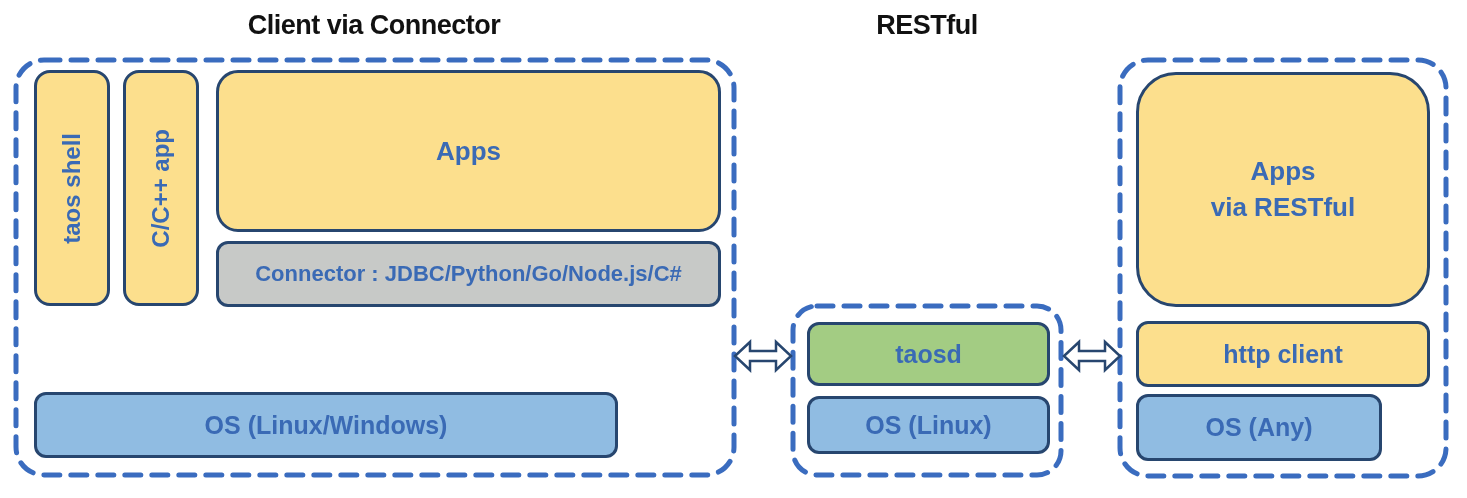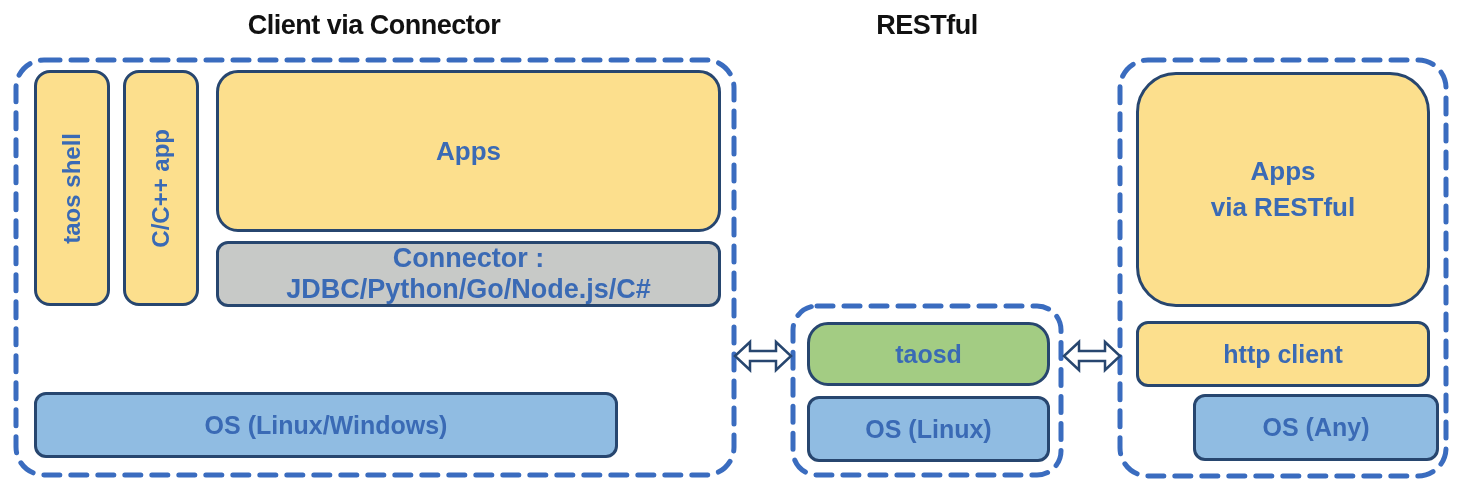--- a/index.html
+++ b/index.html
@@ -57,46 +57,46 @@
 
   <div class="box yellow vbox" style="left:34px; top:70px; width:76px; height:236px;">
     <span class="vlabel">taos shell</span>
   </div>
   <div class="box yellow vbox" style="left:123px; top:70px; width:76px; height:236px;">
     <span class="vlabel">C/C++ app</span>
   </div>
   <div class="box yellow" style="left:216px; top:70px; width:505px; height:162px; border-radius:22px; font-size:26px;">
     <span>Apps</span>
   </div>
-  <div class="box gray" style="left:216px; top:241px; width:505px; height:66px; font-size:27px;">
+  <div class="box gray" style="left:216px; top:241px; width:505px; height:66px; font-size:22px;">
     <span>Connector : JDBC/Python/Go/Node.js/C#</span>
   </div>
   <div class="box blue" style="left:34px; top:392px; width:584px; height:66px;">
     <span>OS (Linux/Windows)</span>
   </div>
 
   <svg class="arrow" style="left:733px; top:334px;" width="60" height="44" viewBox="0 0 60 44">
     <polygon points="2,22 17,8 17,17 43,17 43,8 58,22 43,36 43,27 17,27 17,36"></polygon>
   </svg>
 
-  <div class="box green" style="left:807px; top:322px; width:243px; height:64px;border-radius:21px;">
+  <div class="box green" style="left:807px; top:322px; width:243px; height:64px;">
     <span>taosd</span>
   </div>
-  <div class="box blue" style="left:807px; top:396px; width:243px; height:66px;text-align:center;">
+  <div class="box blue" style="left:807px; top:396px; width:243px; height:58px;text-align:center;">
     <span>OS (Linux)</span>
   </div>
 
   <svg class="arrow" style="left:1062px; top:334px;" width="60" height="44" viewBox="0 0 60 44">
     <polygon points="2,22 17,8 17,17 43,17 43,8 58,22 43,36 43,27 17,27 17,36"></polygon>
   </svg>
 
   <div class="box yellow multiline" style="left:1136px; top:72px; width:294px; height:235px; border-radius:40px; font-size:26px;">
     <span class="multiline">Apps
 via RESTful</span>
   </div>
   <div class="box yellow" style="left:1136px; top:321px; width:294px; height:66px;">
     <span>http client</span>
   </div>
-  <div class="box blue" style="left:1193px; top:394px; width:246px; height:67px;justify-content:center;">
+  <div class="box blue" style="left:1136px; top:394px; width:246px; height:67px;justify-content:center;">
     <span>OS (Any)</span>
   </div>
 
 </div>
 
 </body></html>

